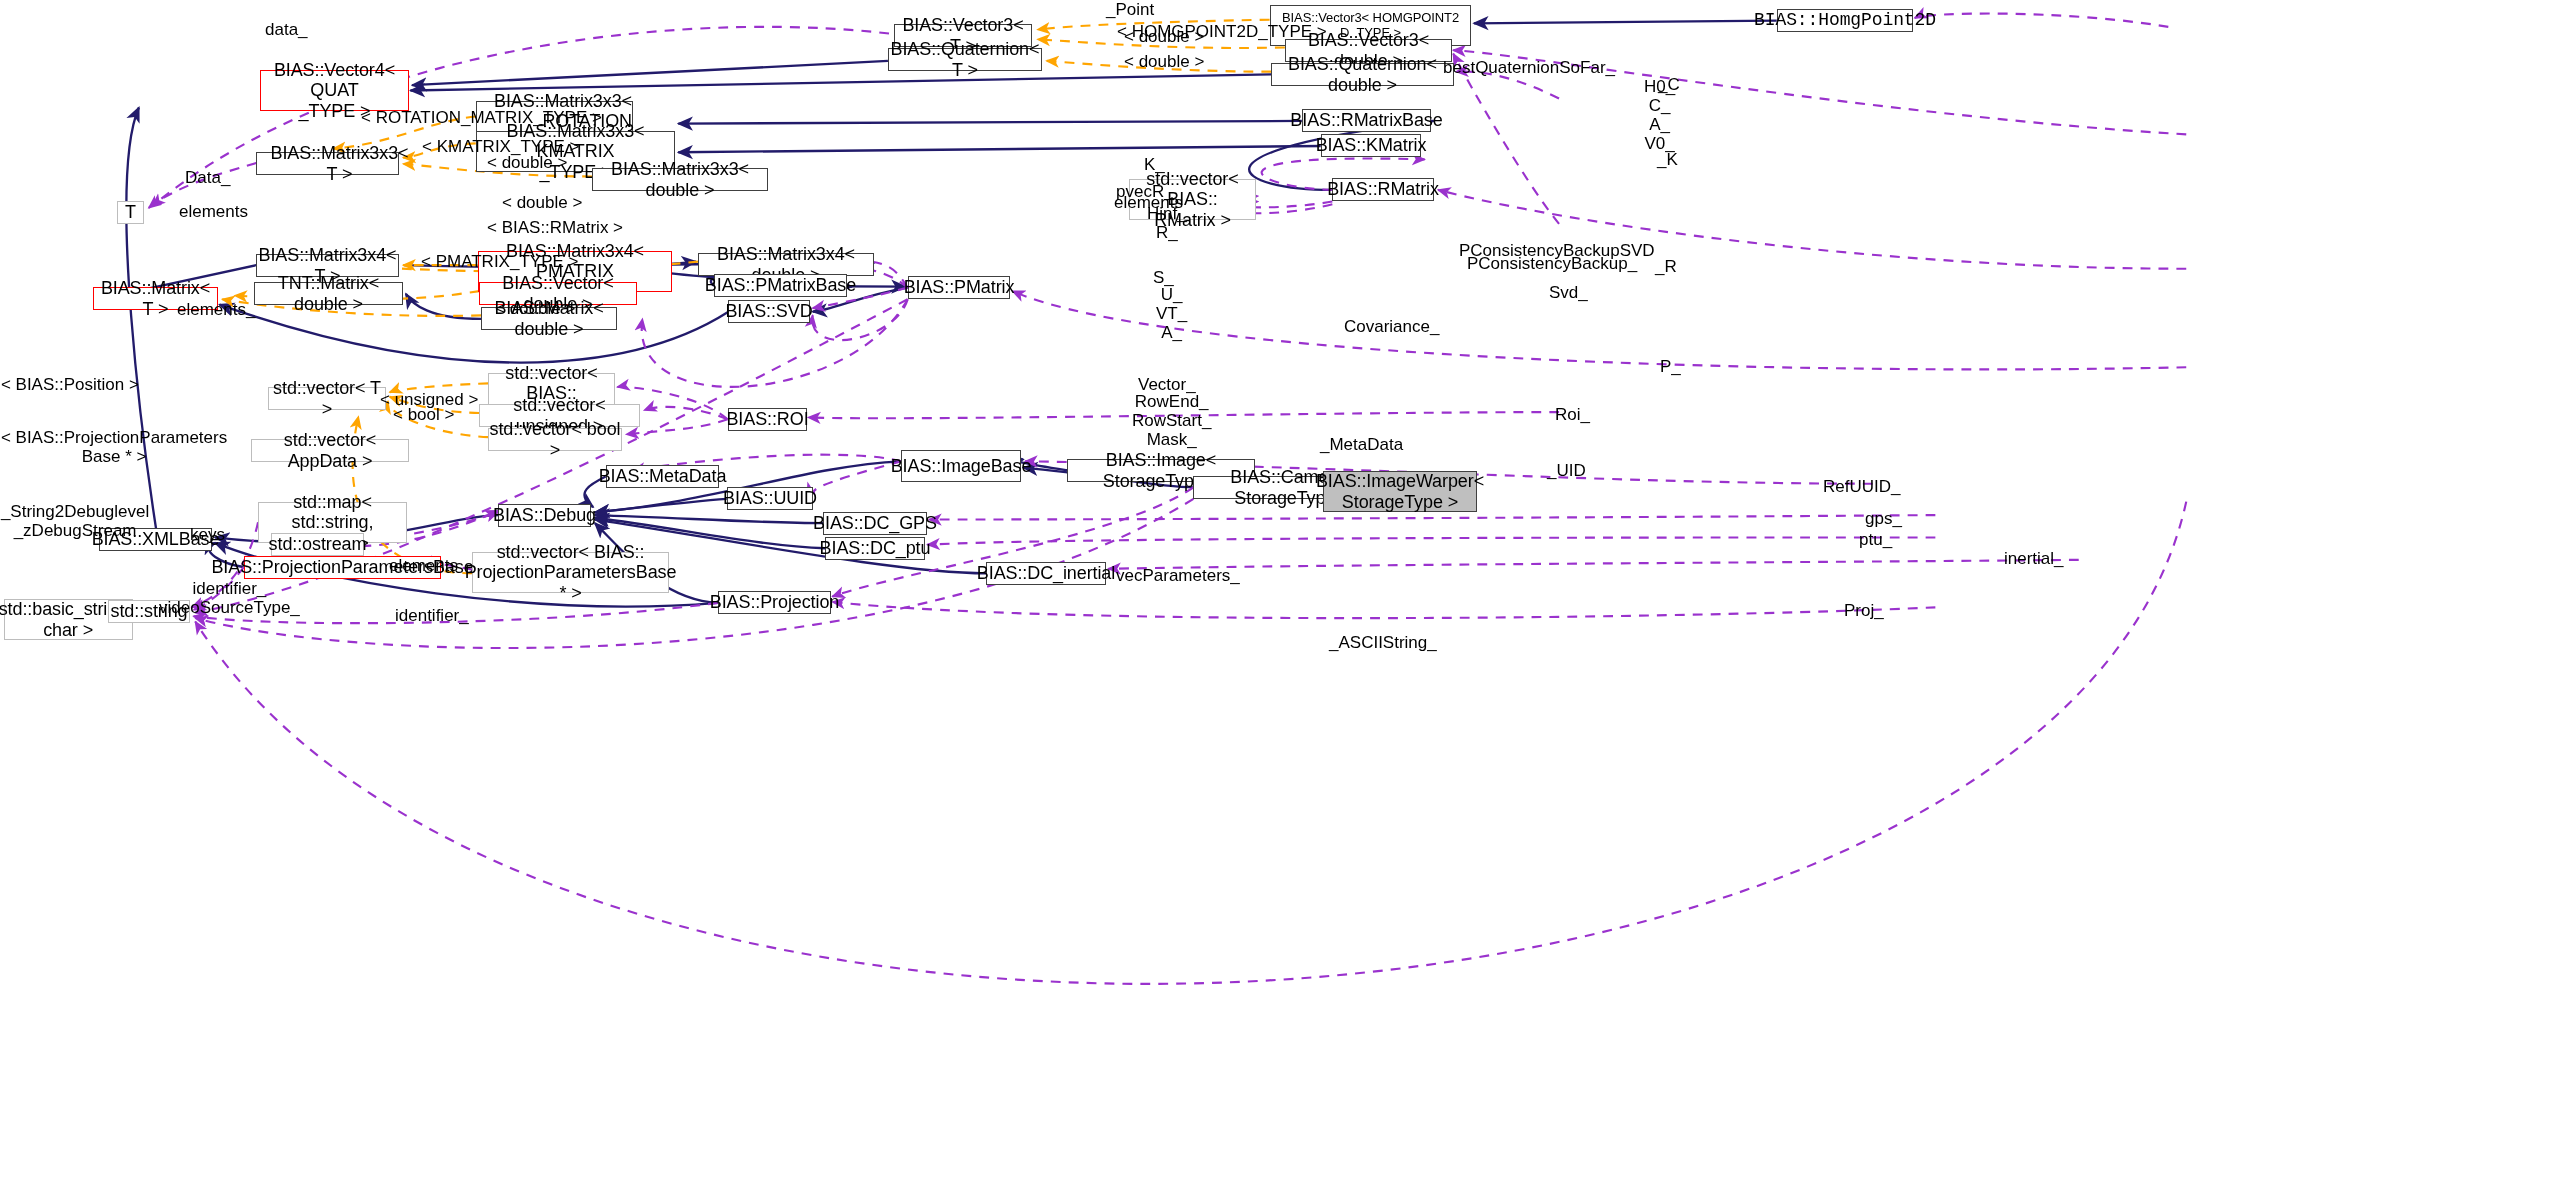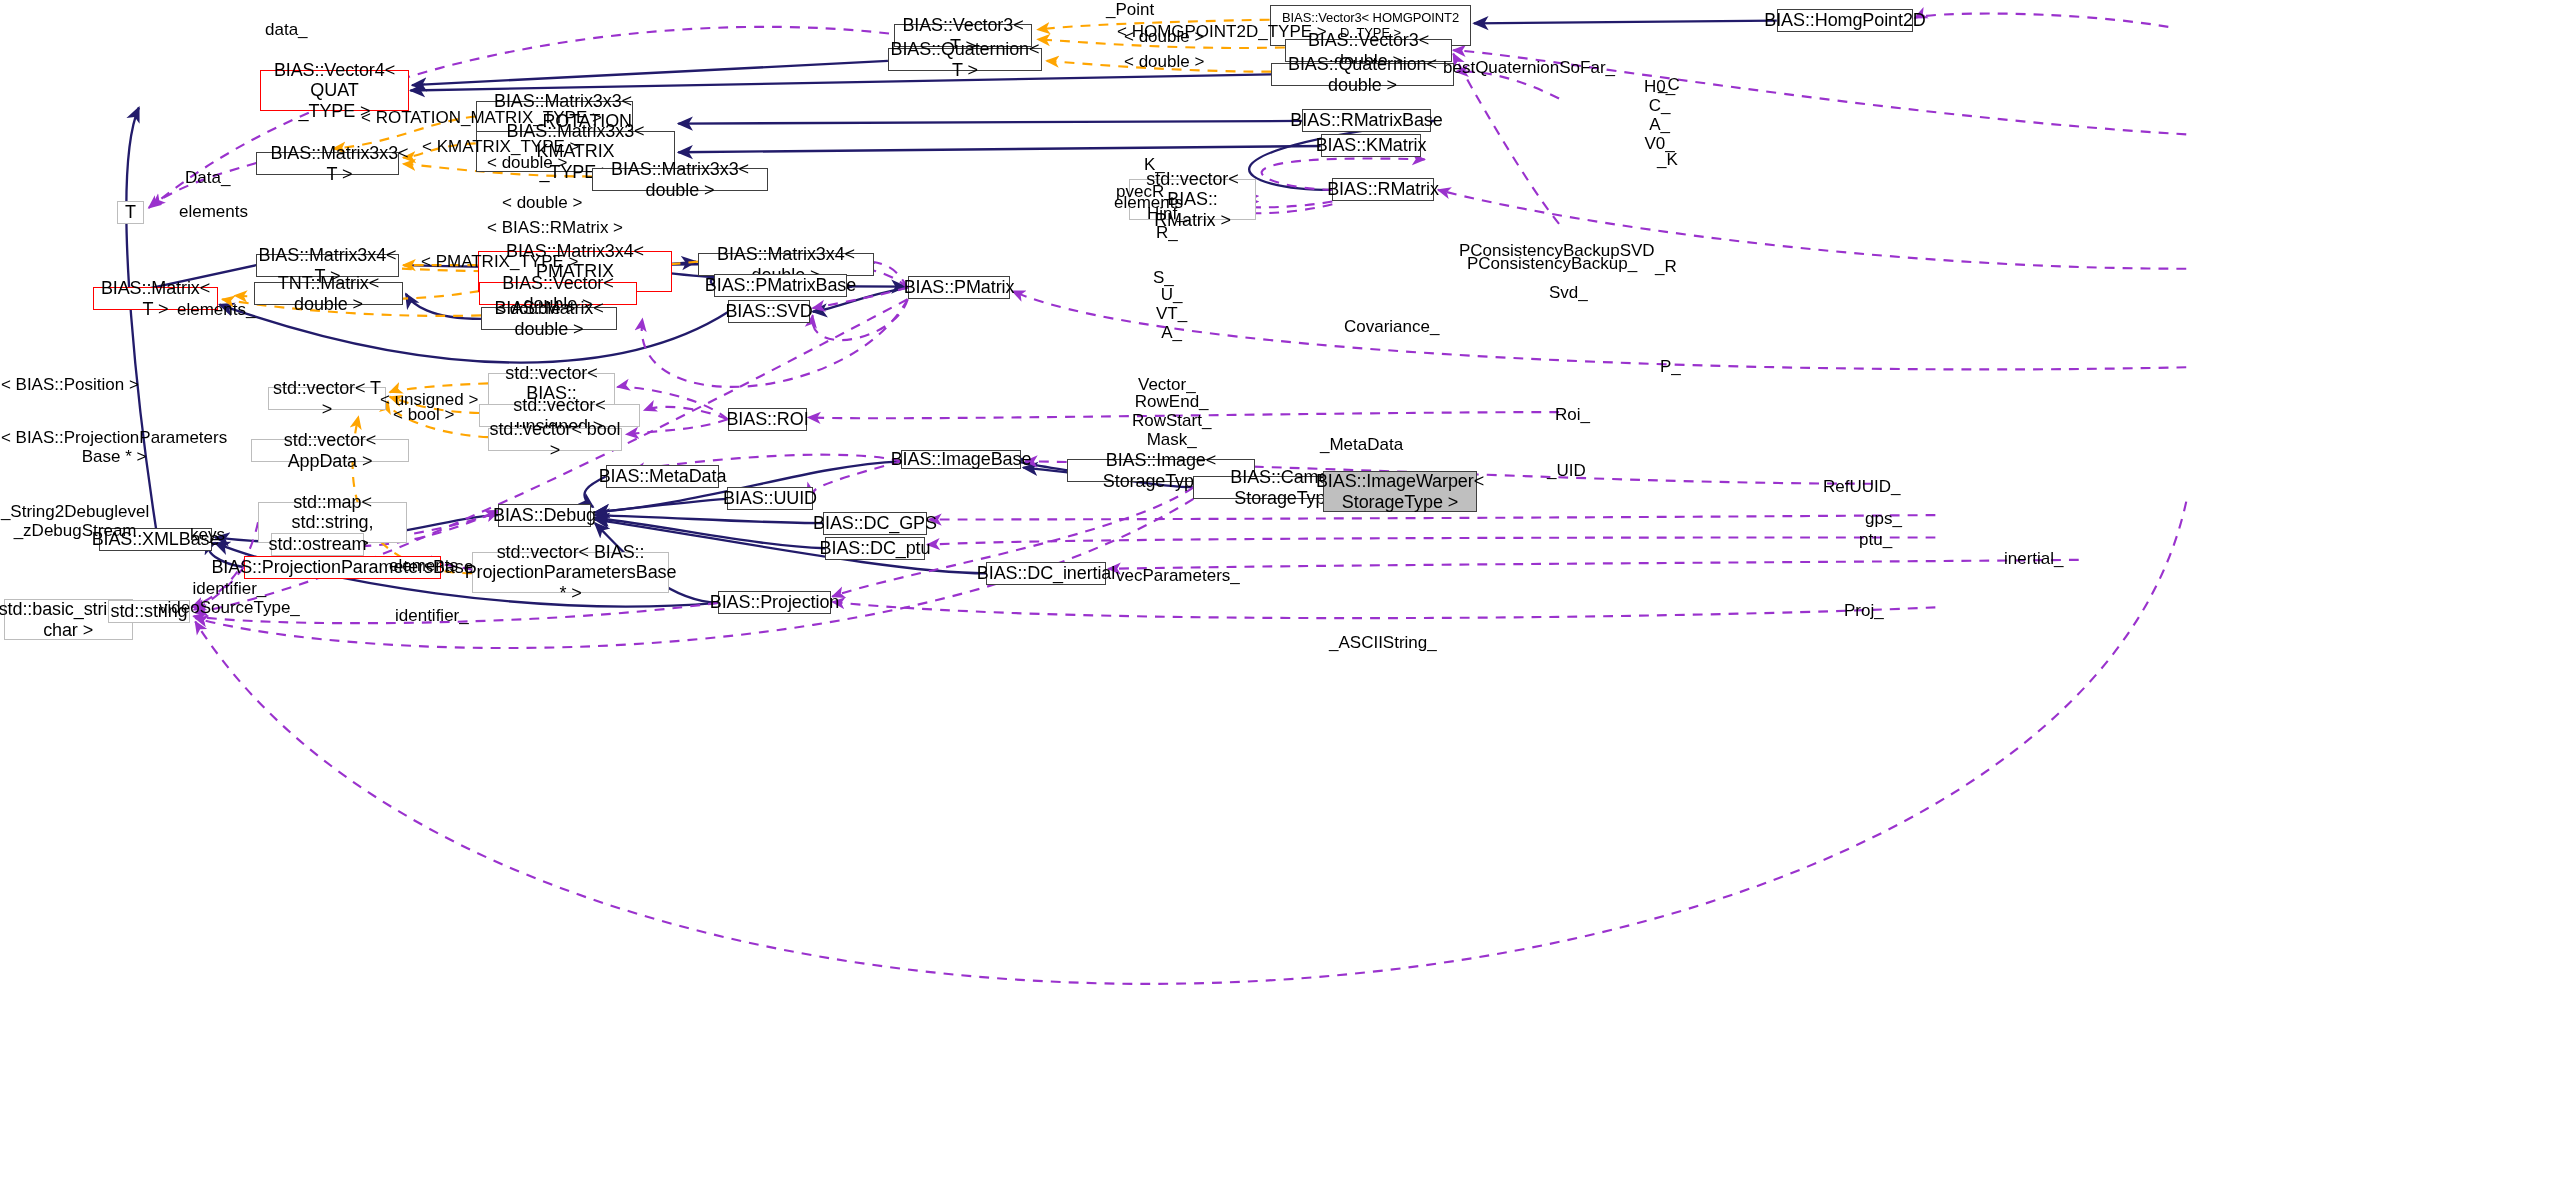--- a/index.html
+++ b/index.html
@@ -143,21 +143,21 @@
       <path d="M537,352 C400,356 280,340 248,334"></path>
       <path d="M545,428 C480,430 440,436 435,438"></path>
       <path d="M535,461 C480,460 450,448 435,443"></path>
       <path d="M545,488 C480,485 430,460 433,448"></path>
       <path d="M527,640 C450,640 370,600 400,465"></path>
     </g>
   </svg>
 
 <div class="node n-bold" style="left: 1270px; top: 5.4px; width: 201px; height: 41px; font-size: 13px;">BIAS::Vector3&lt; HOMGPOINT2
 D_TYPE &gt;</div>
-    <div class="node n-bold" style="left: 1777px; top: 9px; width: 136px; height: 23px;">BIAS::HomgPoint2D</div>
+    <div class="node n-bold" style="left: 1777px; top: 9px; width: 136px; height: 23px; font-family: Liberation Mono, monospace;">BIAS::HomgPoint2D</div>
     <div class="node n-bold" style="left: 894px; top: 24px; width: 138px; height: 23px;">BIAS::Vector3&lt; T &gt;</div>
     <div class="node n-bold" style="left: 1285px; top: 39px; width: 167px; height: 23px;">BIAS::Vector3&lt; double &gt;</div>
     <div class="node n-bold" style="left: 888px; top: 48px; width: 154px; height: 23px;">BIAS::Quaternion&lt; T &gt;</div>
     <div class="node n-bold" style="left: 1271px; top: 63px; width: 183px; height: 23px;">BIAS::Quaternion&lt; double &gt;</div>
     <div class="node n-red" style="left: 260px; top: 70px; width: 149px; height: 41px; font-size: 18px;">BIAS::Vector4&lt; QUAT
 _TYPE &gt;</div>
     <div class="node n-bold" style="left: 476px; top: 101px; width: 157px; height: 41px; font-size: 18px; text-align: right;">BIAS::Matrix3x3&lt; ROTATION
 _MATRIX_TYPE &gt;</div>
     <div class="node n-bold" style="left: 1302px; top: 109px; width: 129px; height: 23px;">BIAS::RMatrixBase</div>
     <div class="node n-bold" style="left: 476px; top: 131px; width: 199px; height: 41px; font-size: 18px;">BIAS::Matrix3x3&lt; KMATRIX
@@ -180,21 +180,21 @@
     <div class="node n-bold" style="left: 908px; top: 276px; width: 102px; height: 23px;">BIAS::PMatrix</div>
     <div class="node n-bold" style="left: 728px; top: 300px; width: 82px; height: 23px;">BIAS::SVD</div>
     <div class="node n-bold" style="left: 481px; top: 307px; width: 136px; height: 23px;">BIAS::Matrix&lt; double &gt;</div>
     <div class="node n-plain" style="left: 268px; top: 387px; width: 118px; height: 23px;">std::vector&lt; T &gt;</div>
     <div class="node n-plain" style="left: 488px; top: 373px; width: 127px; height: 41px; font-size: 18px;">std::vector&lt; BIAS::
 Position &gt;</div>
     <div class="node n-plain" style="left: 479px; top: 404px; width: 161px; height: 23px;">std::vector&lt; unsigned &gt;</div>
     <div class="node n-bold" style="left: 728px; top: 408px; width: 79px; height: 23px;">BIAS::ROI</div>
     <div class="node n-plain" style="left: 488px; top: 428px; width: 134px; height: 23px;">std::vector&lt; bool &gt;</div>
     <div class="node n-plain" style="left: 251px; top: 439px; width: 158px; height: 23px;">std::vector&lt; AppData &gt;</div>
-    <div class="node n-bold" style="left: 901px; top: 450px; width: 120px; height: 19px;">BIAS::ImageBase</div>
+    <div class="node n-bold" style="left: 901px; top: 450px; width: 120px; height: 32px;">BIAS::ImageBase</div>
     <div class="node n-bold" style="left: 1067px; top: 459px; width: 188px; height: 23px;">BIAS::Image&lt; StorageType &gt;</div>
     <div class="node n-bold" style="left: 606px; top: 465px; width: 113px; height: 23px;">BIAS::MetaData</div>
     <div class="node n-bold" style="left: 727px; top: 487px; width: 86px; height: 23px;">BIAS::UUID</div>
     <div class="node n-bold" style="left: 1193px; top: 476px; width: 199px; height: 23px;">BIAS::Camera&lt; StorageType &gt;</div>
     <div class="node n-root" style="left: 1323px; top: 471px; width: 154px; height: 41px; font-size: 18px;">BIAS::ImageWarper&lt;
 StorageType &gt;</div>
     <div class="node n-plain" style="left: 258px; top: 502px; width: 149px; height: 41px; font-size: 18px;">std::map&lt; std::string,
 long int &gt;</div>
     <div class="node n-bold" style="left: 498px; top: 504px; width: 93px; height: 23px;">BIAS::Debug</div>
     <div class="node n-bold" style="left: 823px; top: 512px; width: 104px; height: 23px;">BIAS::DC_GPS</div>

